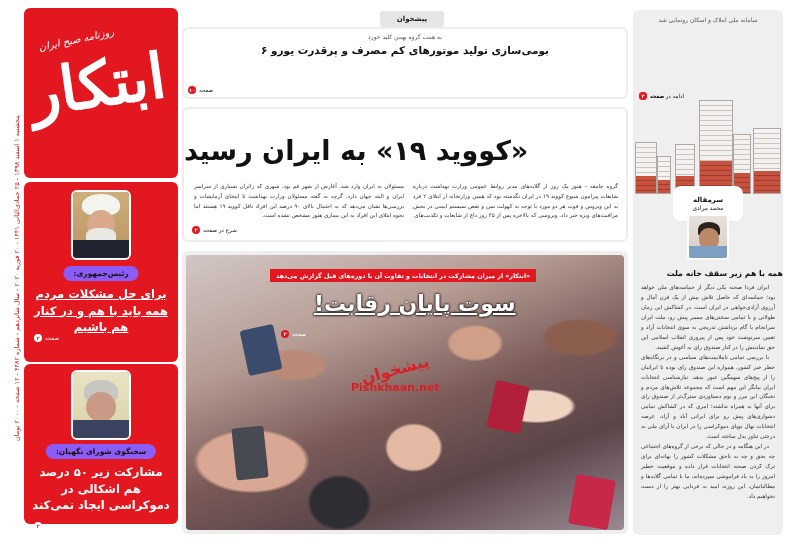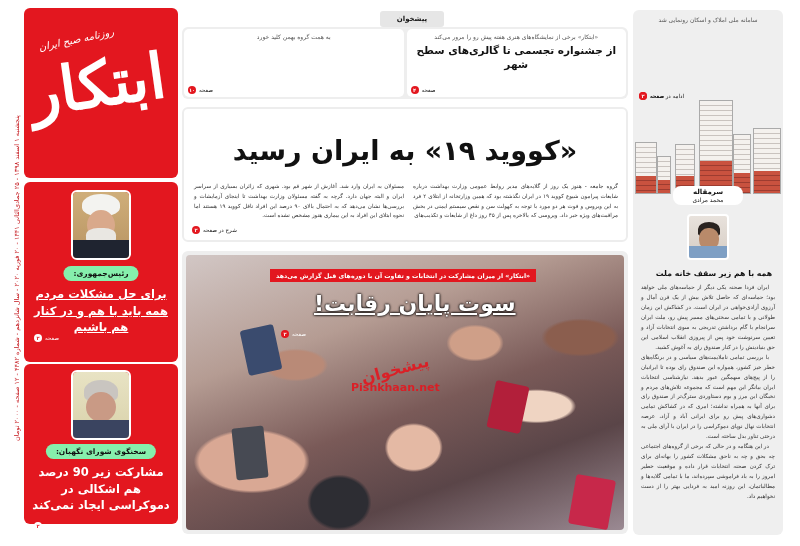--- a/index.html
+++ b/index.html
@@ -13,38 +13,38 @@
   .red-block { position: absolute; left: 14px; background: #e3171f; border-radius: 6px; }
   .masthead { top: 0; height: 170px; width: 154px; overflow: hidden; }
   .logo-main { position: absolute; right: 4px; top: 6px; width: 150px; height: 160px; font-family: "DejaVu Serif", serif; font-weight: bold; color: #fff; font-size: 62px; line-height: 1; transform: rotate(-8deg); text-align: center; padding-top: 40px; letter-spacing: -4px; }
   .logo-sub { position: absolute; left: 14px; top: 26px; font-size: 10px; color: #fff; font-style: italic; transform: rotate(-12deg); }
 
   .quote-block-1 { top: 174px; height: 180px; width: 154px; }
   .quote-block-2 { top: 356px; height: 160px; width: 154px; }
   .portrait { position: absolute; left: 50%; transform: translateX(-50%); width: 60px; height: 70px; border-radius: 6px; border: 2px solid #fff; overflow: hidden; }
   .portrait .bg { position: absolute; inset: 0; }
   .face { position: absolute; left: 50%; transform: translateX(-50%); border-radius: 50%; }
-  .caption-pill { position: absolute; left: 50%; transform: translateX(-50%); background: #86efac; border-radius: 8px; padding: 3px 10px; font-size: 7.5px; font-weight: bold; color: #111; white-space: nowrap; }
+  .caption-pill { position: absolute; left: 50%; transform: translateX(-50%); background: #8b5cf6; border-radius: 8px; padding: 3px 10px; font-size: 7.5px; font-weight: bold; color: #111; white-space: nowrap; }
   .quote-text { position: absolute; left: 6px; right: 6px; color: #fff; font-weight: bold; font-size: 11.5px; line-height: 1.45; text-align: center; }
   .page-ref { position: absolute; left: 10px; display: flex; align-items: center; gap: 3px; font-size: 5.5px; color: #fff; direction: rtl; }
   .dot { width: 8px; height: 8px; border-radius: 50%; background: #e3171f; color: #fff; font-size: 5px; display: inline-flex; align-items: center; justify-content: center; font-weight: bold; }
   .dot.white { background: #fff; color: #e3171f; }
 
   
   .teaser-label { position: absolute; left: 380px; top: 11px; width: 64px; height: 16px; background: #e6e6e6; border-radius: 3px; font-size: 7px; font-weight: bold; text-align: center; line-height: 16px; }
   .teaser-row { position: absolute; left: 182px; top: 27px; width: 446px; height: 72px; display: flex; flex-direction: row; gap: 3px; background: #eeeeee; padding: 2px; border-radius: 6px; }
   .teaser { flex: 1; background: #fff; border-radius: 5px; position: relative; padding: 3px 6px; text-align: center; }
   .teaser .kicker { font-size: 6px; color: #555; line-height: 1.6; }
   .teaser .headline { font-size: 10.5px; font-weight: bold; line-height: 1.35; margin-top: 1px; }
   .teaser .page-ref { left: 4px; bottom: 3px; color: #111; }
 
   
   .lead { position: absolute; left: 182px; top: 107px; width: 446px; height: 135px; background: #fff; border: 2px solid #ededed; border-radius: 6px; }
   .lead-kicker { position: absolute; left: 130px; top: 4px; width: 180px; height: 18px; background: #e6e6e6; font-size: 7.5px; font-weight: bold; text-align: center; line-height: 18px; }
-  .lead-headline { position: absolute; left: 0; right: 0; top: 26px; font-size: 27px; font-weight: bold; text-align: center; font-family: "DejaVu Sans", sans-serif; letter-spacing: -1px; }
+  .lead-headline { position: absolute; left: 0; right: 0; top: 26px; font-size: 27px; font-weight: bold; text-align: left; font-family: "DejaVu Sans", sans-serif; letter-spacing: -1px; }
   .lead-body { position: absolute; top: 73px; font-size: 5.6px; line-height: 1.75; color: #333; text-align: justify; }
   .lead-body.c1 { right: 8px; width: 205px; }
   .lead-body.c2 { right: 222px; width: 210px; }
   .lead .page-ref { left: 8px; top: 117px; color: #111; }
 
   
   .photo-card { position: absolute; left: 182px; top: 251px; width: 446px; height: 283px; background: #eeeeee; border-radius: 6px; padding: 4px; }
   .photo { position: relative; width: 100%; height: 100%; border-radius: 4px; overflow: hidden;
     background:
       radial-gradient(ellipse at 15% 75%, #d9a894 0 10%, transparent 11%),
@@ -69,25 +69,25 @@
 
   
   .right-col { position: absolute; left: 633px; top: 10px; width: 150px; height: 525px; background: #efefef; border-radius: 6px; }
   .r-kicker { position: absolute; left: 0; right: 0; top: 6px; font-size: 6px; color: #555; text-align: center; }
   .r-headline { position: absolute; left: 4px; right: 4px; top: 17px; font-size: 14px; font-weight: bold; text-align: center; line-height: 1.4; }
   .right-col > .page-ref { left: 6px; top: 82px; color: #111; }
   .buildings { position: absolute; left: 0; top: 84px; width: 150px; height: 100px; }
   .bld { position: absolute; bottom: 0; background: repeating-linear-gradient(180deg, #f4f1ee 0 4px, #c9c3bf 4px 5px); border: 1px solid #aaa; }
   .bld .base { position: absolute; left: 0; right: 0; bottom: 0; height: 35%; background: repeating-linear-gradient(180deg, #c9523f 0 4px, #9d3c30 4px 5px); }
   .op-card { position: absolute; left: 40px; top: 176px; width: 70px; height: 80px; }
-  .op-label { position: absolute; left: 0; right: 0; top: 0; background: #fff; border-radius: 8px; text-align: center; padding: 2px 0; }
+  .op-label { position: absolute; left: 0; right: 0; top: 0; background: #fff; border-radius: 8px; text-align: center; padding: 10px 0; }
   .op-label .t1 { font-size: 7px; font-weight: bold; display: block; }
   .op-label .t2 { font-size: 6px; display: block; }
   .op-photo { position: absolute; left: 14px; top: 28px; width: 42px; height: 46px; border-radius: 4px; border: 2px solid #fff; background: linear-gradient(180deg, #e8e2dc 0%, #d6cdc4 100%); overflow: hidden; }
-  .op-title { position: absolute; left: 0; right: 0; top: 259px; font-size: 7.8px; font-weight: bold; text-align: center; margin-left: 12px; }
+  .op-title { position: absolute; left: 0; right: 0; top: 259px; font-size: 7.8px; font-weight: bold; text-align: right; margin-left: 12px; }
   .op-body { position: absolute; left: 8px; right: 8px; top: 273px; font-size: 5.6px; line-height: 1.78; color: #333; text-align: justify; }
   .op-body p { text-indent: 6px; }
   .op-more { position: absolute; left: 6px; top: 508px; color: #111; }
 </style>
 </head>
 <body>
 
 <div class="left-col">
   <div class="dateline">
     <span>پنجشنبه ۱ اسفند ۱۳۹۸ - ۲۵ جمادی‌الثانی ۱۴۴۱ - ۲۰ فوریه ۲۰۲۰ - سال شانزدهم - شماره ۴۴۸۲ - ۱۲ صفحه - ۲۰۰۰ تومان</span>
@@ -115,40 +115,33 @@
   </div>
 
   <div class="red-block quote-block-2">
     <div class="portrait" style="top:6px;">
       <div class="bg" style="background:linear-gradient(180deg,#e8e3c4 0%,#d9d2aa 100%);"></div>
       <div class="face" style="top:8px;width:34px;height:22px;background:#c9c5c0;border-radius:50% 50% 30% 30%;"></div>
       <div class="face" style="top:20px;width:30px;height:30px;background:#c99a85;"></div>
       <div style="position:absolute;left:0;right:0;bottom:0;height:18px;background:#3a4460;"></div>
     </div>
     <div class="caption-pill" style="top:80px;">سخنگوی شورای نگهبان:</div>
-    <div class="quote-text" style="top:100px;">مشارکت زیر 90 درصد هم اشکالی در دموکراسی ایجاد نمی‌کند</div>
+    <div class="quote-text" style="top:100px;">مشارکت زیر ۵۰ درصد هم اشکالی در دموکراسی ایجاد نمی‌کند</div>
     <div class="page-ref" style="top:158px;">
       <span>صفحه</span>
       <span class="dot white">۲</span>
     </div>
   </div>
 </div>
 
 <div class="teaser-label">پیشخوان</div>
 <div class="teaser-row">
   <div class="teaser">
-    <div class="kicker">«ابتکار» برخی از نمایشگاه‌های هنری هفته پیش رو را مرور می‌کند</div>
-    <div class="headline">از جشنواره تجسمی تا گالری‌های سطح شهر</div>
-    <div class="page-ref">
-      <span>صفحه</span>
-      <span class="dot">۴</span>
-    </div>
-  </div>
-  <div class="teaser">
     <div class="kicker">به همت گروه بهمن کلید خورد</div>
+    <div class="headline">بومی‌سازی تولید موتورهای کم مصرف و پرقدرت یورو ۶</div>
     <div class="page-ref">
       <span>صفحه</span>
       <span class="dot">۱۰</span>
     </div>
   </div>
 </div>
 
 <div class="lead">
   <div class="lead-headline">«کووید ۱۹» به ایران رسید</div>
   <div class="lead-body c1">گروه جامعه - هنوز یک روز از گلایه‌های مدیر روابط عمومی وزارت بهداشت درباره شایعات پیرامون شیوع کووید ۱۹ در ایران نگذشته بود که همین وزارتخانه از ابتلای ۲ فرد به این ویروس و فوت هر دو مورد با توجه به کهولت سن و نقص سیستم ایمنی در بخش مراقبت‌های ویژه خبر داد. ویروسی که بالاخره پس از ۴۵ روز داغ از شایعات و تکذیب‌های</div>

